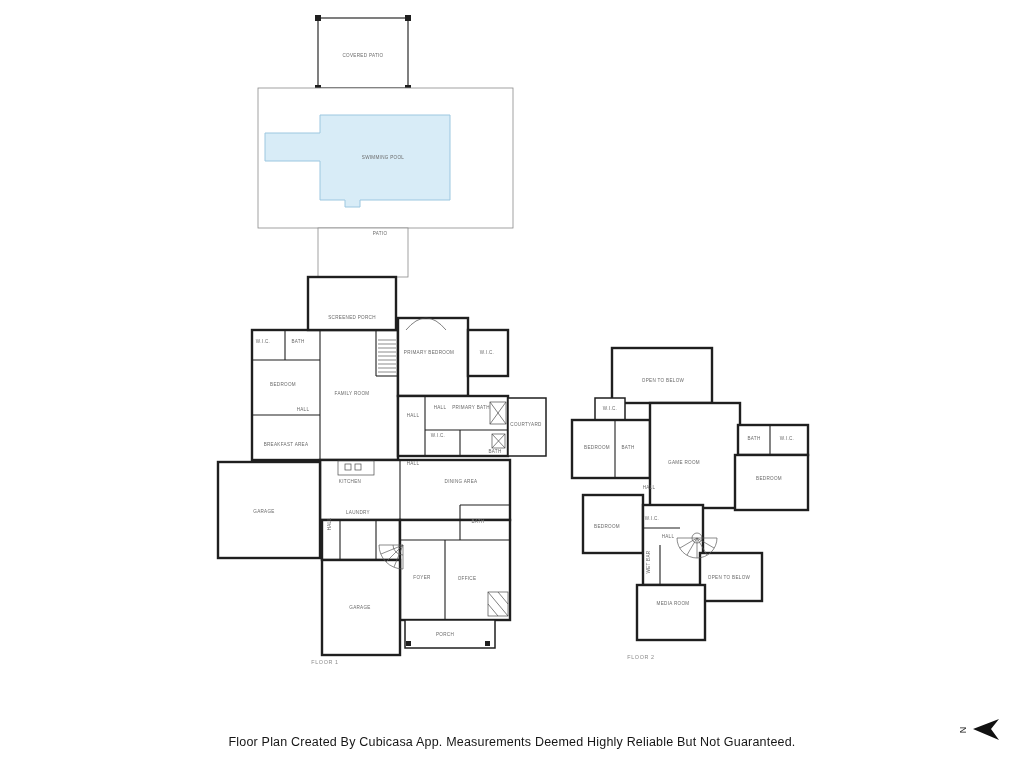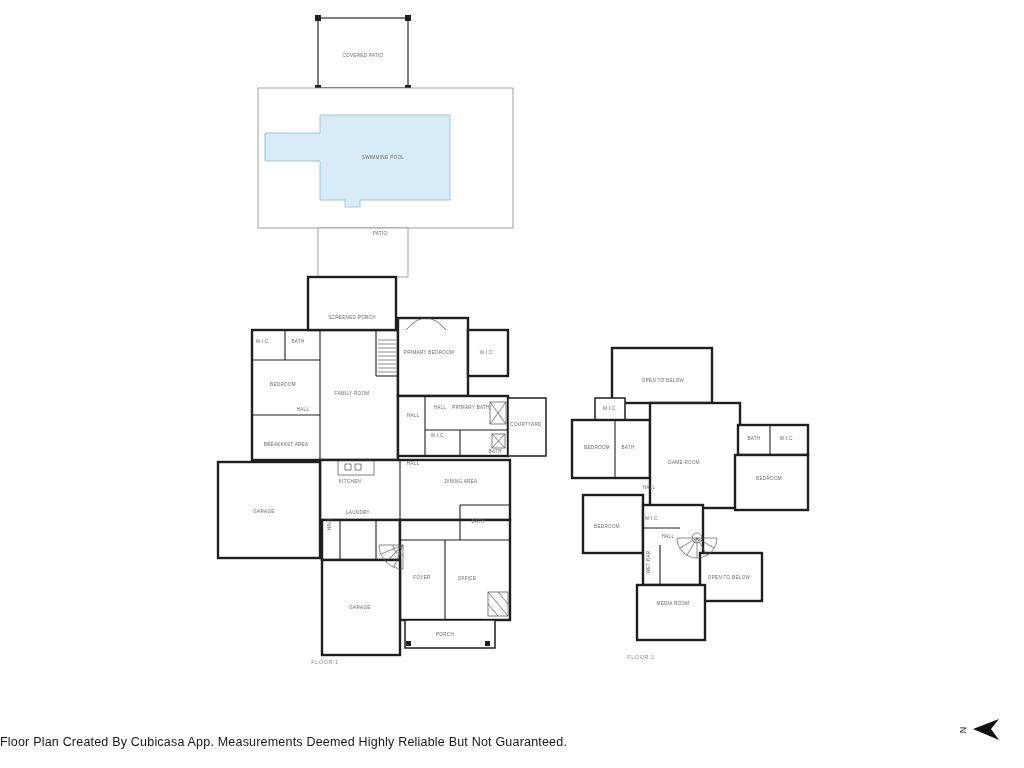--- a/index.html
+++ b/index.html
@@ -25,20 +25,21 @@
   .hairline { fill:#ffffff; stroke:#8a8a8a; stroke-width:0.8; }
   .iw       { stroke:#1f1f1f; stroke-width:1.1; fill:none; }
   .detail   { stroke:#4a4a4a; stroke-width:0.7; fill:none; }
   .stair    { stroke:#5a5a5a; stroke-width:0.7; fill:none; }
   .post     { fill:#1f1f1f; stroke:none; }
   .pool     { stroke:#9cc7e0; stroke-width:1; }
   .compass-arrow { fill:#111111; }
   .compass-n { font-size:9px; fill:#111111; letter-spacing:0; }
   .footer {
     position:absolute; left:0; right:0; top:735px;
+    text-align:center;
     font-size:12.5px;
     color:#161616;
     letter-spacing:0.2px;
   }
 </style>
 </head>
 <body>
 
 <div>
 <svg width="1024" height="768" viewBox="0 0 1024 768">

